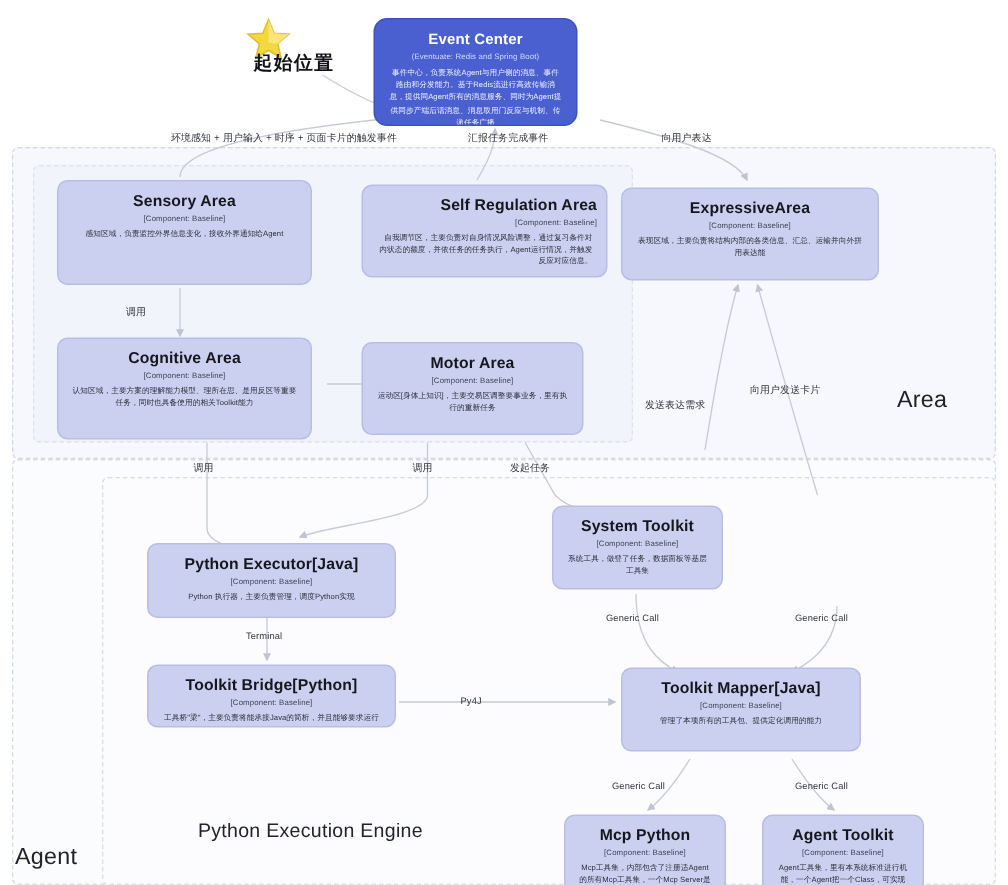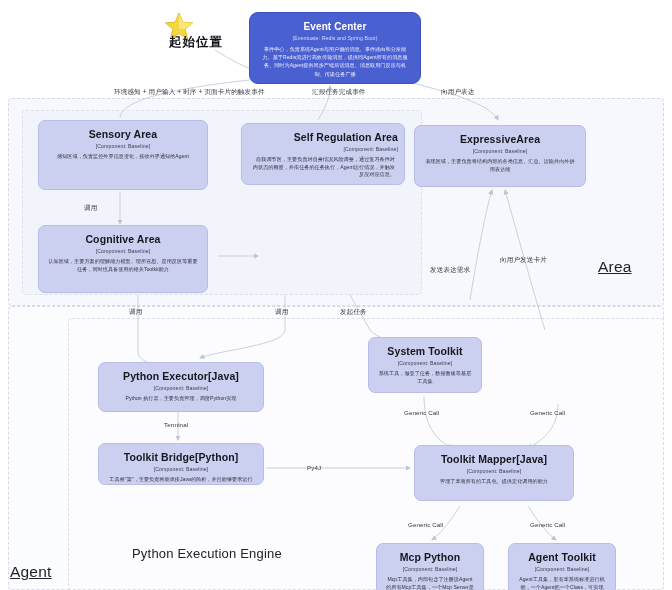--- a/index.html
+++ b/index.html
@@ -68,21 +68,21 @@
   .group.lane-area { background: #f7f8fd; border-color:#d7dae6; }
   .group.lane-agent { background: #fbfcfe; border-color:#d7dae6; }
   .group.lane-pyengine { background: #fcfcfe; border-color:#dadde7; }
 
   .group-label {
     position:absolute;
     font-size: 13px;
     color: #20232b;
     letter-spacing: .2px;
   }
-  .group-label.big { font-size: 15.5px; text-decoration: underline; }
+  .group-label.big { font-size: 15.5px; }
 
   
   .elabel {
     position: absolute;
     font-size: 6.2px;
     color: #31343d;
     white-space: nowrap;
     letter-spacing: .1px;
   }
   .elabel.cn { font-size: 6.6px; }
@@ -149,21 +149,21 @@
       <path d="M528,506 C538,522 548,534 556,540"></path>
     </g>
   </svg>
 
   <svg class="star" style="left:162px; top:10px;" viewBox="0 0 34 34">
     <polygon points="17,3 20.8,12.2 30.6,12.8 23.1,19.2 25.5,28.8 17,23.5 8.5,28.8 10.9,19.2 3.4,12.8 13.2,12.2" fill="#f5d742" stroke="#e0bd2a" stroke-width="1"></polygon>
     <polygon points="17,3 20.8,12.2 30.6,12.8 23.1,19.2 17,18.5" fill="#fbe985" opacity=".8"></polygon>
   </svg>
   <div class="elabel start" style="left:169px; top:34px;">起始位置</div>
 
-  <div class="node accent" style="left:249px; top:12px; width:172px; height:72px;">
+  <div class="node accent" style="left:249px; top:12px; width:136px; height:72px;">
     <div class="ttl">Event Center</div>
     <div class="sub">(Eventuate: Redis and Spring Boot)</div>
     <div class="desc">事件中心，负责系统Agent与用户侧的消息、事件路由和分发能力。基于Redis流进行高效传输消息，提供同Agent所有的消息服务、同时为Agent提供同步产端后话消息、消息取用门反应与机制、传递任务广播</div>
   </div>
 
   <div class="node" style="left:38px; top:120px; width:170px; height:70px;">
     <div class="ttl">Sensory Area</div>
     <div class="sub">[Component: Baseline]</div>
     <div class="desc">感知区域，负责监控外界信息变化，接收外界通知给Agent</div>
   </div>
@@ -179,20 +179,25 @@
     <div class="sub">[Component: Baseline]</div>
     <div class="desc">表现区域，主要负责将结构内部的各类信息、汇总、运输并向外拼用表达能</div>
   </div>
 
   <div class="node" style="left:38px; top:225px; width:170px; height:68px;">
     <div class="ttl">Cognitive Area</div>
     <div class="sub">[Component: Baseline]</div>
     <div class="desc">认知区域，主要方案的理解能力模型、理所在思、是用反区等重要任务，同时也具备使用的相关Toolkit能力</div>
   </div>
 
+  <div class="node" style="left:241px; top:228px; width:148px; height:62px;">
+    <div class="ttl">Motor Area</div>
+    <div class="sub">[Component: Baseline]</div>
+    <div class="desc">运动区[身体上知识]，主要交易区调整要事业务，里有执行的重新任务</div>
+  </div>
 
   <div class="node" style="left:368px; top:337px; width:114px; height:56px;">
     <div class="ttl">System Toolkit</div>
     <div class="sub">[Component: Baseline]</div>
     <div class="desc">系统工具，做登了任务，数据面板等基层工具集</div>
   </div>
 
 
   <div class="node" style="left:98px; top:362px; width:166px; height:50px;">
     <div class="ttl">Python Executor[Java]</div>

